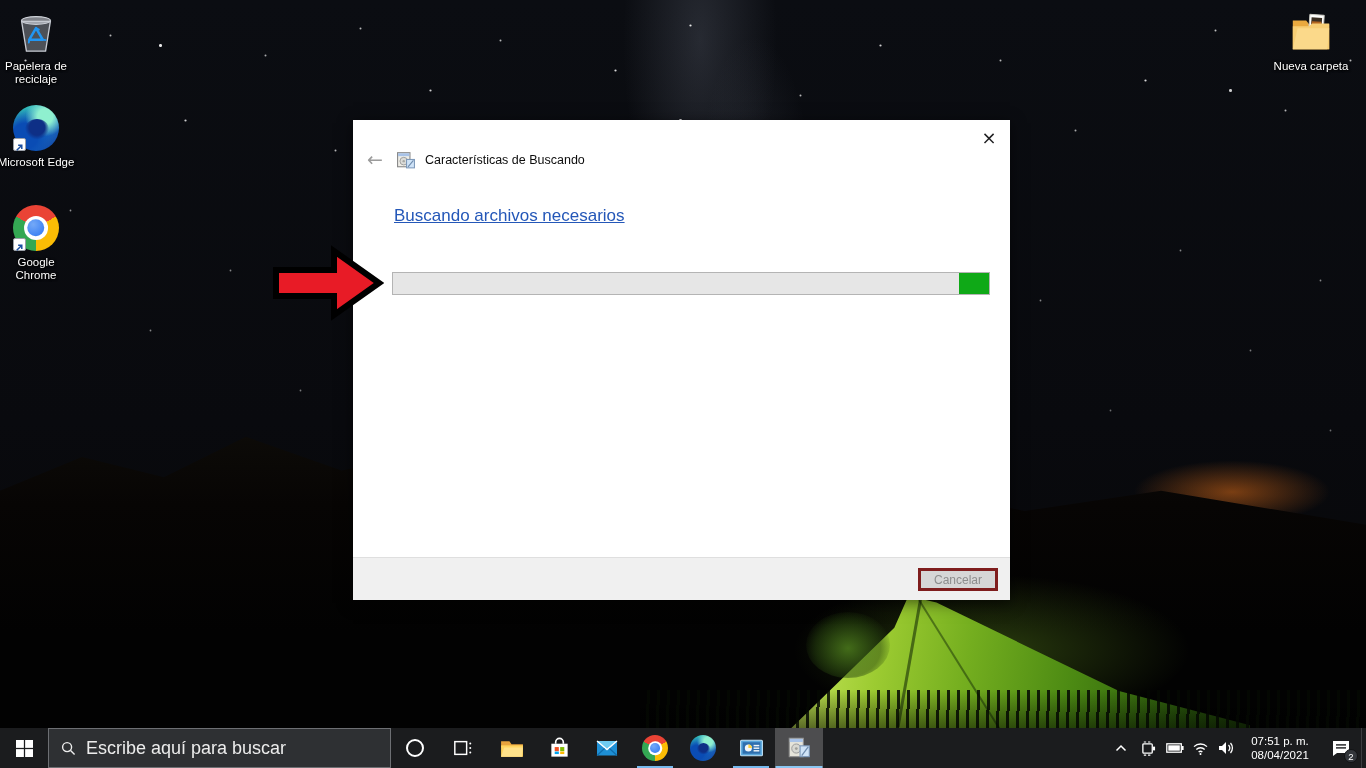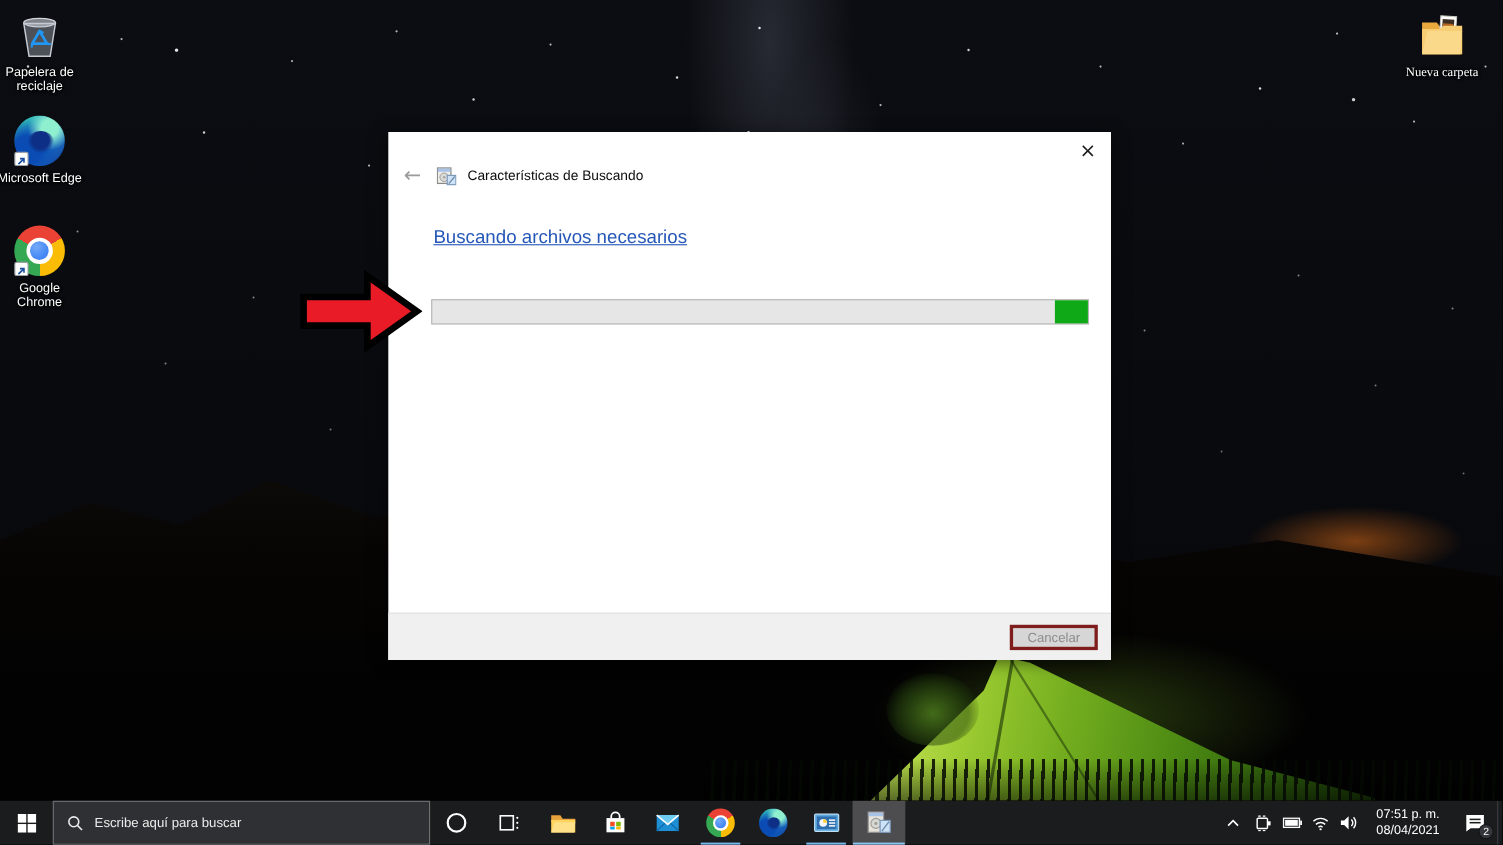--- a/index.html
+++ b/index.html
@@ -93,21 +93,21 @@
   
   .anno-arrow { position:absolute; left:271px; top:244px; width:113px; height:78px; }
 
   
   .taskbar { position:absolute; left:0; right:0; bottom:0; height:40px; background:#1b1c1e; display:flex; align-items:stretch; z-index:50; }
   .tb-btn { width:48px; display:flex; align-items:center; justify-content:center; position:relative; cursor:pointer; }
   .tb-btn.active { background:rgba(255,255,255,.22); }
   .run-line { position:absolute; bottom:0; left:50%; transform:translateX(-50%); height:2.5px; width:36px; background:#76b9ed; }
   .run-line.wide { width:47px; background:#8ac6f2; }
   .search-box { width:343px; background:#2e3033; border:1px solid #6d6f73; display:flex; align-items:center; gap:10px; padding-left:12px; cursor:text; }
-  .search-input { background:transparent; border:none; outline:none; color:#ececec; font-size:12px; width:250px; font-family:"Liberation Sans", sans-serif; }
+  .search-input { background:transparent; border:none; outline:none; color:#ececec; font-size:18px; width:250px; font-family:"Liberation Sans", sans-serif; }
   .search-input::placeholder { color:#ececec; opacity:1; }
   .tray { margin-left:auto; display:flex; align-items:stretch; }
   .tray-btn { display:flex; align-items:center; justify-content:center; cursor:pointer; position:relative; }
   .clock { width:82px; display:flex; flex-direction:column; justify-content:center; align-items:center; color:#fff; font-size:11.5px; line-height:14px; cursor:pointer; }
   .badge { position:absolute; right:3px; bottom:5px; min-width:14px; height:14px; border-radius:50%; background:#33363b;
     color:#fff; font-size:9.5px; display:flex; align-items:center; justify-content:center; border:1px solid #121315; }
   .show-desktop { width:5px; border-left:1px solid #3c3d40; }
 </style>
 </head>
 <body>
@@ -154,21 +154,21 @@
     <span class="circle-icon chrome-bg"></span>
     <span class="shortcut-badge">
       <svg viewBox="0 0 12 12" width="11" height="11">
           <path d="M3 9 L8 4 M4.5 3.5 h4 v4" stroke="#1b4fa0" stroke-width="1.6" fill="none"></path>
         </svg>
     </span>
   </div>
   <div class="lbl">Google Chrome</div>
 </div>
 
-<div class="dicon" style="left:1269px; top:8px;font-family:Liberation Serif, serif;">
+<div class="dicon" style="left:1269px; top:8px;">
   <div class="glyph">
     <svg viewBox="0 0 48 48" width="46" height="46">
       <path d="M5 12 h14 l3 4 h21 v26 H5 Z" fill="#e9a93f"></path>
       <rect x="22" y="6" width="15" height="24" fill="#fdfdfb" stroke="#c9c9c2" transform="rotate(4 29 18)"></rect>
       <rect x="24" y="9" width="11" height="13" fill="#3a2f22" transform="rotate(4 29 18)"></rect>
       <rect x="24.5" y="13" width="10" height="5" fill="#c96f1e" opacity=".85" transform="rotate(4 29 18)"></rect>
       <path d="M5 18 h17 l3 -3 h18 v27 H5 Z" fill="#f7ce74"></path>
       <path d="M5 42 L10 20 h33 l-2 22 Z" fill="#fbd98a"></path>
     </svg>
   </div>

